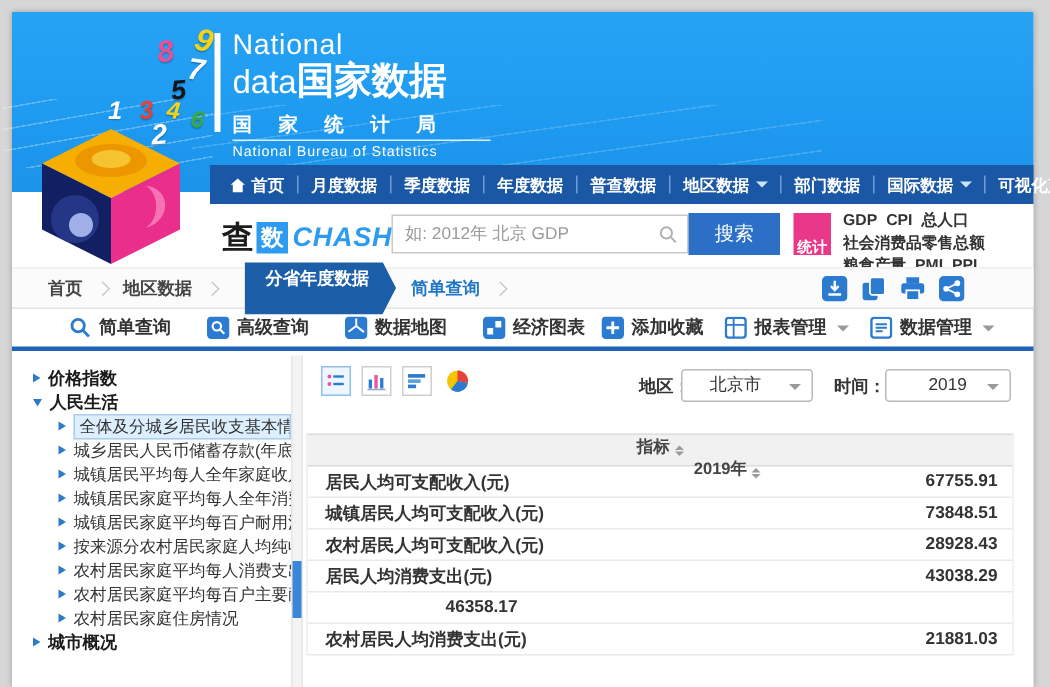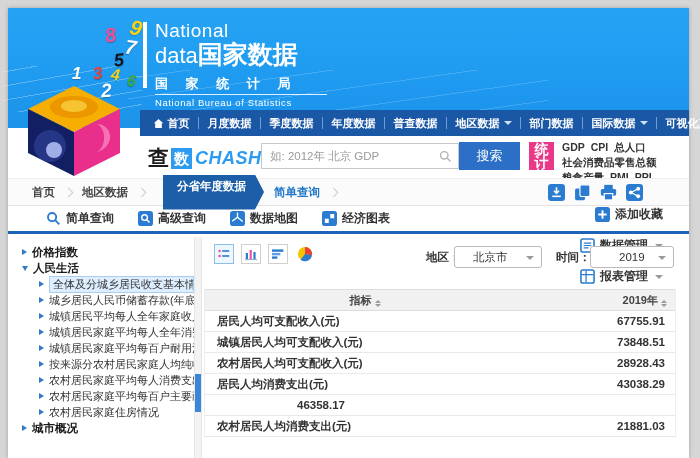--- a/index.html
+++ b/index.html
@@ -51,21 +51,21 @@
          color:#fff; font-size:15px; font-weight:bold; margin:0 3px 0 2px; }
   .chen { font-size:18px; font-weight:900; font-style:italic; color:#2d9cf0; letter-spacing:.5px; }
   .search-box { position:absolute; left:253px; top:7px; width:198px; height:26px; border:1px solid #c9c9c9; background:#fff; }
   .search-box input { width:100%; height:100%; border:none; outline:none; padding:0 26px 0 8px; font-size:11.5px; color:#333;
                       font-family:"Liberation Sans","DejaVu Sans",sans-serif; }
   .search-box input::placeholder { color:#9a9a9a; }
   .search-box .mag { position:absolute; right:6px; top:6px; }
   .search-btn { position:absolute; left:451px; top:6px; width:61px; height:28px; background:#2b70c6; color:#fff;
                 border:none; font-size:13px; cursor:pointer; font-family:inherit; }
   .hot-badge { position:absolute; left:521px; top:6px; width:25px; height:28px; background:#e9388a; color:#fff;
-               font-size:14px; font-weight:bold; line-height:13px; text-align:center; padding-top:1px; }
+               font-size:10px; font-weight:bold; line-height:13px; text-align:center; padding-top:17px; }
   .hot-words { position:absolute; left:554px; top:4px; width:126px; font-size:10.5px; font-weight:bold; color:#333; line-height:15px; }
   .hot-words span { margin-right:6px; cursor:pointer; white-space:nowrap; }
 
   
   .crumb-row { position:absolute; left:0; top:170px; width:100%; height:28px; background:#fbfbfb;
                border-top:1px solid #efefef; border-bottom:1px solid #e2e2e2; display:flex; align-items:center; }
   .crumbs { display:flex; align-items:center; padding-left:24px; gap:10px; }
   .crumb { font-size:11.5px; color:#444; font-weight:bold; cursor:pointer; }
   .chev { width:7px; height:7px; border-top:1px solid #ccc; border-right:1px solid #ccc; transform:rotate(45deg); }
   .crumb-active { background:#1c5fa8; color:#fff; font-size:11.5px; font-weight:bold; height:35px; line-height:22px;
@@ -73,21 +73,21 @@
                   clip-path:polygon(0 0,calc(100% - 9px) 0,100% 50%,calc(100% - 9px) 100%,0 100%); }
   .crumb-link { color:#2077c8; }
   .crumb-icons { position:absolute; right:46px; top:5px; display:flex; gap:9px; }
   .crumb-icons .cicon { width:17px; height:17px; cursor:pointer; }
 
   
   .tools-row { position:absolute; left:0; top:198px; width:100%; height:28px; border-bottom:3px solid #1e62b8;
                display:flex; align-items:center; }
   .tool-left { display:flex; align-items:center; gap:24px; padding-left:38px; }
   .tool { display:flex; align-items:center; gap:5px; font-size:12px; font-weight:bold; color:#333; cursor:pointer; white-space:nowrap; }
-  .tool-right { position:absolute; right:26px; top:0; height:25px; display:flex; align-items:flex-end; gap:14px;flex-direction:column; }
+  .tool-right { position:absolute; right:26px; top:0; height:25px; display:flex; align-items:center; gap:14px; }
   .caret-gray { width:0; height:0; border-left:4px solid transparent; border-right:4px solid transparent; border-top:4px solid #999; margin-left:2px; }
 
   
   .content { position:absolute; left:0; top:229px; width:100%; bottom:0; }
   .sidebar { position:absolute; left:0; top:0; width:186px; bottom:0; padding-top:7px; overflow:hidden; }
   .tree-row { display:flex; align-items:center; gap:5px; height:16px; font-size:11px; color:#333; cursor:pointer; white-space:nowrap; }
   .lvl0 { padding-left:14px; font-size:11.5px; color:#1a1a1a; font-weight:bold; }
   .lvl1 { padding-left:31px; }
   .tri-r { width:0; height:0; border-left:5px solid #2e7ac8; border-top:3.5px solid transparent; border-bottom:3.5px solid transparent; flex:none; }
   .tri-d { width:0; height:0; border-top:5px solid #2e7ac8; border-left:3.5px solid transparent; border-right:3.5px solid transparent; flex:none; }
@@ -106,21 +106,21 @@
   .flt-label { position:absolute; font-size:11.5px; font-weight:bold; color:#333; top:4px; }
   .lbl-region { left:223px; } .lbl-time { left:353px; }
   .select { position:absolute; top:0; height:22px; border:1px solid #b9b9b9; border-radius:3px; background:#fff;
             font-size:11.5px; color:#333; line-height:20px; cursor:pointer; }
   .sel-region { left:251px; width:88px; padding-left:18px; }
   .sel-time   { left:387px; width:84px; padding-left:28px; }
   .select .caret-gray { position:absolute; right:7px; top:9px; }
 
   .dtable { position:absolute; left:1px; right:5px; top:52px; border-left:1px solid #eee; border-right:1px solid #eee; }
   .thead { display:flex; height:22px; background:#f1f1f1; border-top:1px solid #ddd; border-bottom:1px solid #ddd;
-           align-items:center; font-size:11px; font-weight:bold; color:#444; }
+           align-items:center; font-size:11px; font-weight:bold; color:#444;flex-direction:column; }
   .th-ind { flex:1; text-align:center; }
   .th-yr  { width:150px; text-align:right; padding-right:8px; }
   .sort { display:inline-flex; flex-direction:column; gap:1px; margin-left:3px; vertical-align:1px; cursor:pointer; }
   .sort .up { width:0; height:0; border-left:3px solid transparent; border-right:3px solid transparent; border-bottom:3.5px solid #9a9a9a; }
   .sort .dn { width:0; height:0; border-left:3px solid transparent; border-right:3px solid transparent; border-top:3.5px solid #9a9a9a; }
   .trow { display:flex; height:21px; align-items:center; border-bottom:1px solid #e9e9e9; font-size:11.5px; color:#333; }
   .td-ind { flex:1; padding-left:12px; font-weight:600; }
   .td-val { width:150px; text-align:right; padding-right:10px; font-weight:bold; }
 </style>
 </head>
@@ -300,31 +300,31 @@
         <span class="tool">
           <svg width="15" height="15" viewBox="0 0 16 16">
             <rect width="16" height="16" rx="3" fill="#2b7bd0"></rect>
               <path d="M8 3.5v9M3.5 8h9" stroke="#fff" stroke-width="2"></path>
           </svg>
           <span>添加收藏</span>
         </span>
         <span class="tool">
           <svg width="15" height="15" viewBox="0 0 16 16">
             <rect x="1" y="1" width="14" height="14" rx="2" fill="#fff" stroke="#2b7bd0" stroke-width="1.7"></rect>
+              <path d="M1.5 6h13M6.5 1.5v13" stroke="#2b7bd0" stroke-width="1.3"></path>
+          </svg>
+          <span>报表管理</span>
+          <span class="caret-gray"></span>
+        </span>
+        <span class="tool">
+          <svg width="15" height="15" viewBox="0 0 16 16">
+            <rect x="1" y="1" width="14" height="14" rx="2" fill="#fff" stroke="#2b7bd0" stroke-width="1.7"></rect>
               <path d="M4 5.5h8M4 8h8M4 10.5h5" stroke="#2b7bd0" stroke-width="1.3"></path>
           </svg>
           <span>数据管理</span>
-          <span class="caret-gray"></span>
-        </span>
-        <span class="tool">
-          <svg width="15" height="15" viewBox="0 0 16 16">
-            <rect x="1" y="1" width="14" height="14" rx="2" fill="#fff" stroke="#2b7bd0" stroke-width="1.7"></rect>
-              <path d="M1.5 6h13M6.5 1.5v13" stroke="#2b7bd0" stroke-width="1.3"></path>
-          </svg>
-          <span>报表管理</span>
           <span class="caret-gray"></span>
         </span>
       </div>
     </div>
 
     <div class="content">
 
       <aside class="sidebar">
         <div class="tree-row lvl0">
             <span class="tri-r"></span>

